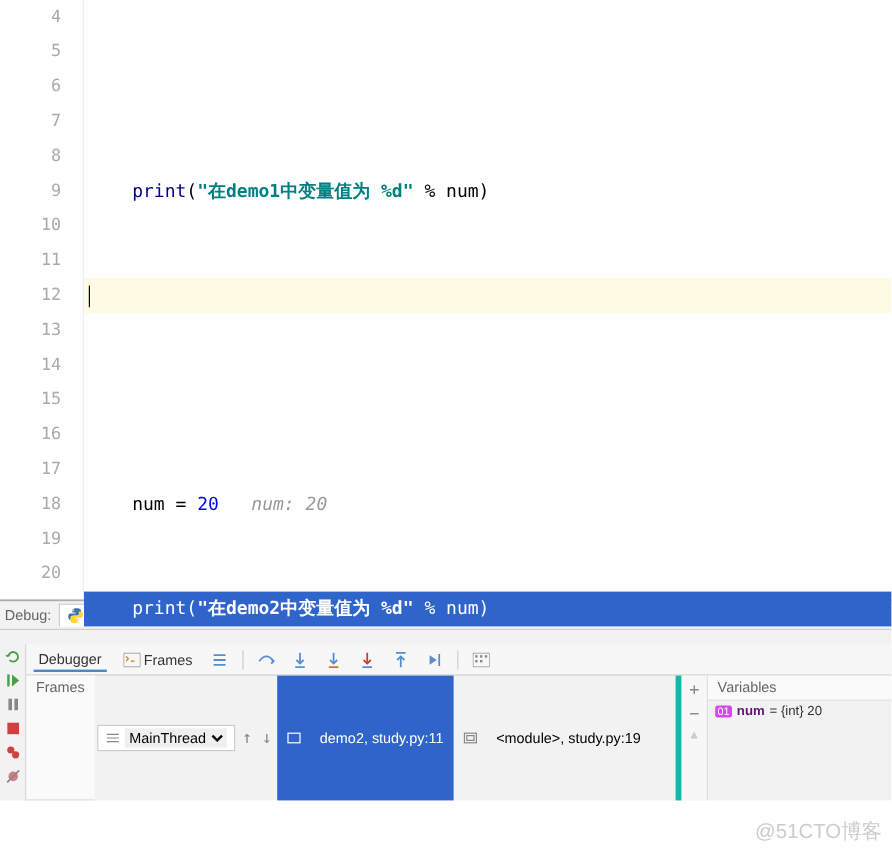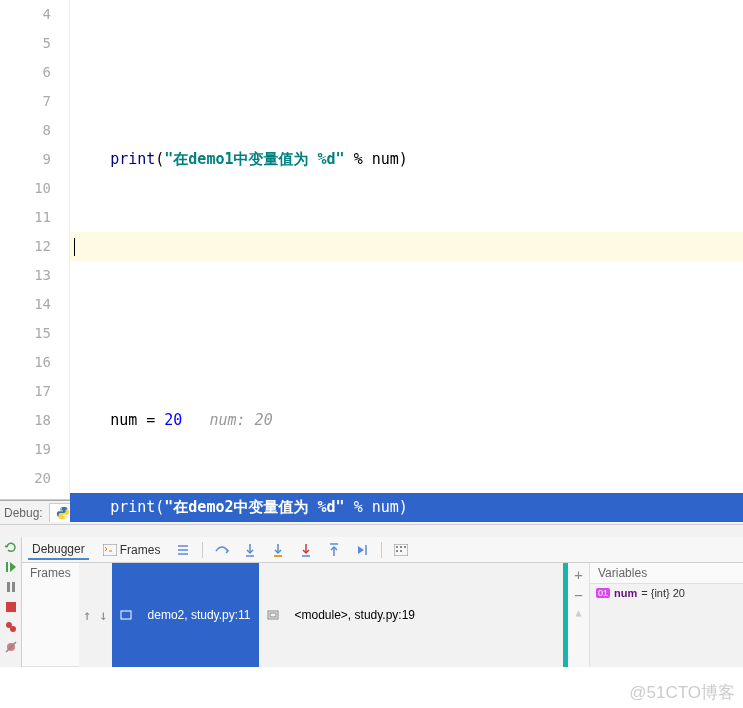--- a/index.html
+++ b/index.html
@@ -217,20 +217,28 @@
               <rect x="2" y="6" width="2" height="2" fill="#888"></rect>
               <rect x="6" y="6" width="2" height="2" fill="#888"></rect>
             </svg>
           </div>
       </div>
 
       <div class="panels">
         <div class="frames-panel">
           <div class="panel-h">Frames</div>
           <div style="display:flex;align-items:center;">
+            <div class="thread-sel" style="flex:1">
+              <svg width="12" height="12" viewBox="0 0 12 12">
+                  <line x1="1" y1="3" x2="11" y2="3" stroke="#888"></line>
+                  <line x1="1" y1="6" x2="11" y2="6" stroke="#888"></line>
+                  <line x1="1" y1="9" x2="11" y2="9" stroke="#888"></line>
+                </svg>
+              <select><option>MainThread</option></select>
+            </div>
             <span class="nav-arr">↑</span>
             <span class="nav-arr">↓</span>
           </div>
           <div class="frame-item sel">
             <svg width="12" height="12" viewBox="0 0 12 12">
                 <rect x="1" y="2" width="10" height="8" fill="none" stroke="#fff"></rect>
               </svg>
             <span>demo2, study.py:11</span>
           </div>
           <div class="frame-item">

